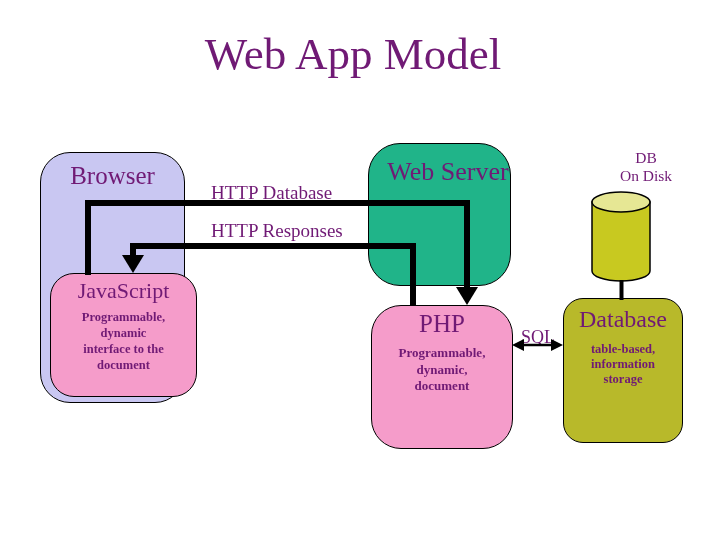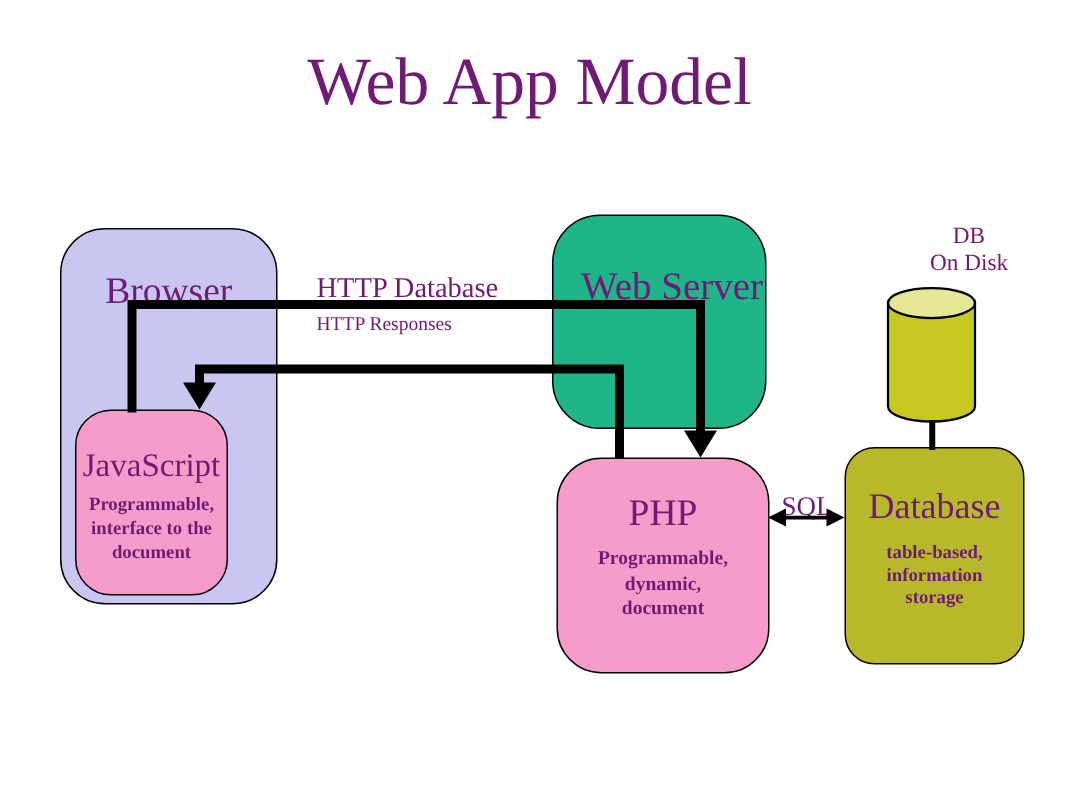--- a/index.html
+++ b/index.html
@@ -5,49 +5,49 @@
   html,body{margin:0;padding:0;background:#fff;}
   .stage{
     position:relative;width:720px;height:540px;overflow:hidden;background:#ffffff;
     font-family:"Liberation Serif","DejaVu Serif",serif;color:#701a75;
   }
   .title{
     position:absolute;left:0;top:32px;width:706px;text-align:center;
     font-size:45px;line-height:1;letter-spacing:0px;
   }
   .box{position:absolute;border:1.5px solid #000;box-sizing:border-box;z-index:1;}
-  .box-title{text-align:center;margin-top:19px;}
+  .box-title{text-align:center;}
   .box-body{text-align:center;font-weight:bold;}
   .box-body div{white-space:nowrap;}
 
   .browser{left:40px;top:152px;width:145px;height:251px;border-radius:30px;background:var(--browser-fill,#c9c7f2);}
   .browser .box-title{padding-top:9px;font-size:25px;}
 
-  .javascript{left:50px;top:273px;width:102px;height:124px;border-radius:24px;background:var(--script-fill,#f59cca);}
+  .javascript{left:50px;top:273px;width:147px;height:124px;border-radius:24px;background:var(--script-fill,#f59cca);}
   .javascript .box-title{padding-top:4px;font-size:22px;}
   .javascript .box-body{margin-top:5px;font-size:12.5px;line-height:16px;}
 
   .webserver{left:368px;top:143px;width:143px;height:143px;border-radius:32px;background:var(--server-fill,#20b489);padding-left:17px;}
   .webserver .box-title{padding-top:13px;font-size:26px;}
 
   .php{left:371px;top:305px;width:142px;height:144px;border-radius:30px;background:var(--script-fill,#f59cca);}
   .php .box-title{padding-top:4px;font-size:25px;}
   .php .box-body{margin-top:7px;font-size:13px;line-height:16.5px;}
 
   .database{left:563px;top:298px;width:120px;height:145px;border-radius:20px;background:var(--database-fill,#b8b92a);}
   .database .box-title{padding-top:7px;font-size:24px;}
   .database .box-body{margin-top:9px;font-size:12.5px;line-height:15px;}
 
   .db-disk-label{
     position:absolute;left:594px;top:149px;width:104px;text-align:center;
     font-size:15.5px;line-height:17.5px;z-index:2;
   }
   .edge-label{position:absolute;z-index:2;line-height:1;white-space:nowrap;}
   .lbl-requests{left:211px;top:183px;font-size:19px;}
-  .lbl-responses{left:211px;top:209px;font-size:13px;}
+  .lbl-responses{left:211px;top:221px;font-size:19px;}
   .lbl-sql{left:521px;top:328px;font-size:18px;}
 
   .overlay{position:absolute;left:0;top:0;width:720px;height:540px;z-index:5;pointer-events:none;}
   .arrow-line{fill:none;stroke:var(--line,#000);stroke-width:6;stroke-linejoin:miter;}
   .arrow-head{fill:var(--line,#000);stroke:none;}
   .thin-line{fill:none;stroke:var(--line,#000);stroke-width:2.5;}
   .connector{fill:none;stroke:var(--line,#000);stroke-width:4;}
   .cyl-body{fill:var(--cylinder-fill,#c8c920);stroke:#000;stroke-width:1.5;}
   .cyl-top{fill:var(--cylinder-top-fill,#e6e794);stroke:#000;stroke-width:1.5;}
 </style>
@@ -59,20 +59,21 @@
   <div class="title">Web App Model</div>
 
   <div class="box browser">
     <div class="box-title">Browser</div>
   </div>
 
   <div class="box javascript">
     <div class="box-title">JavaScript</div>
     <div class="box-body">
       <div>Programmable,</div>
+      <div>dynamic</div>
       <div>interface to the</div>
       <div>document</div>
     </div>
   </div>
 
   <div class="box webserver">
     <div class="box-title">Web Server</div>
   </div>
 
   <div class="box php">

